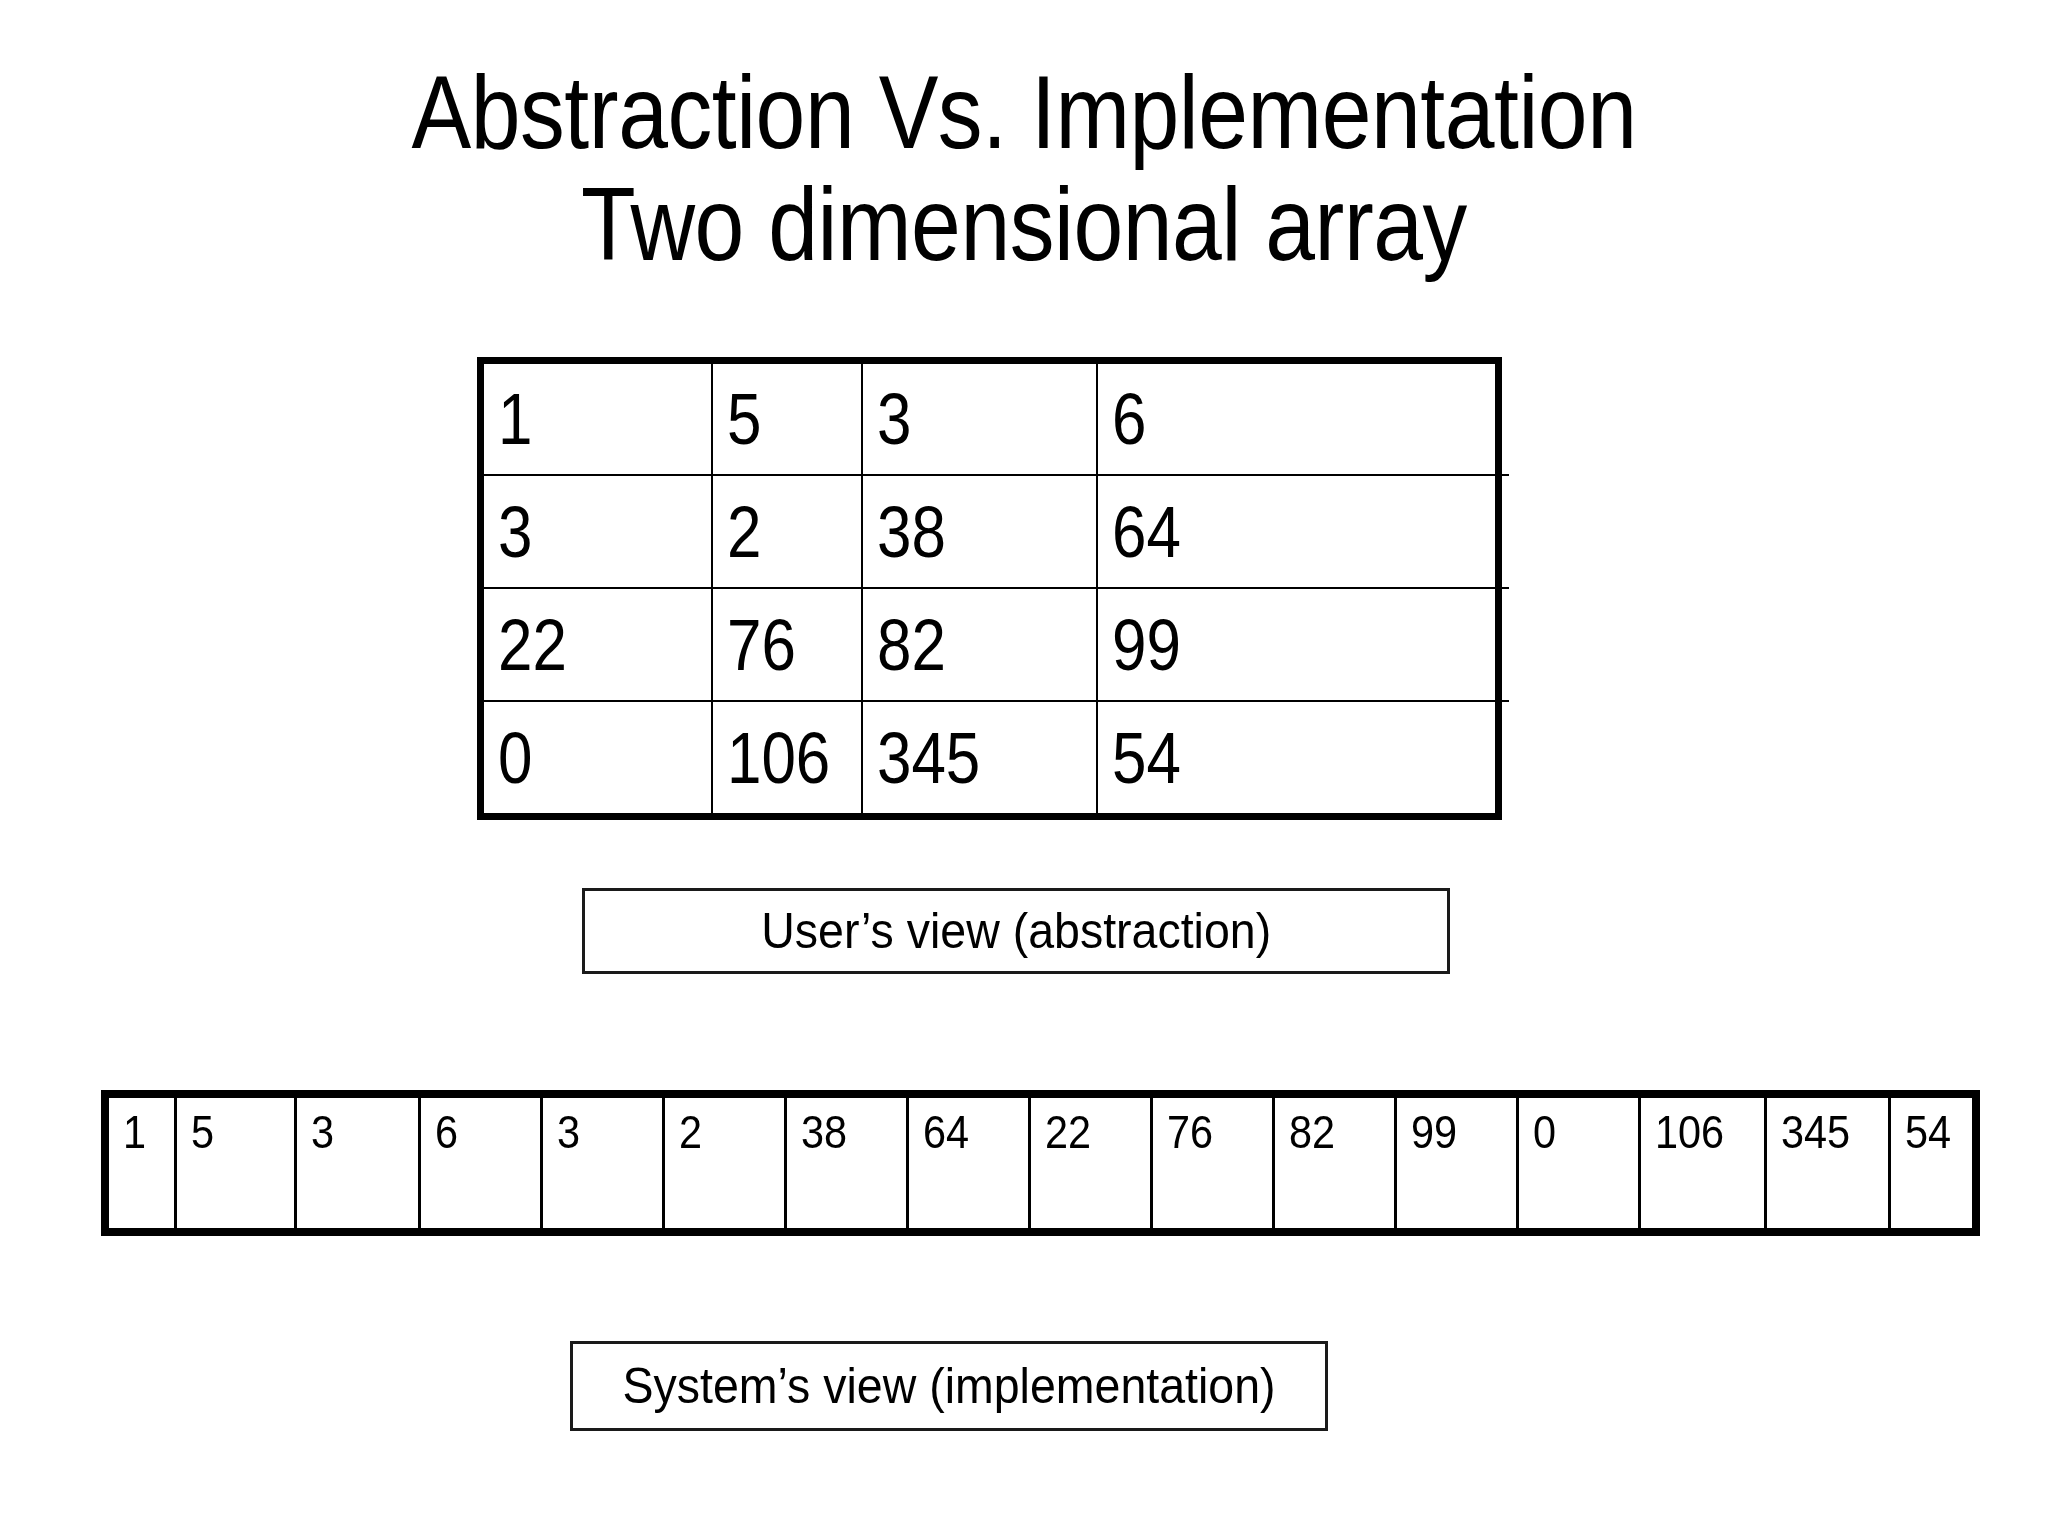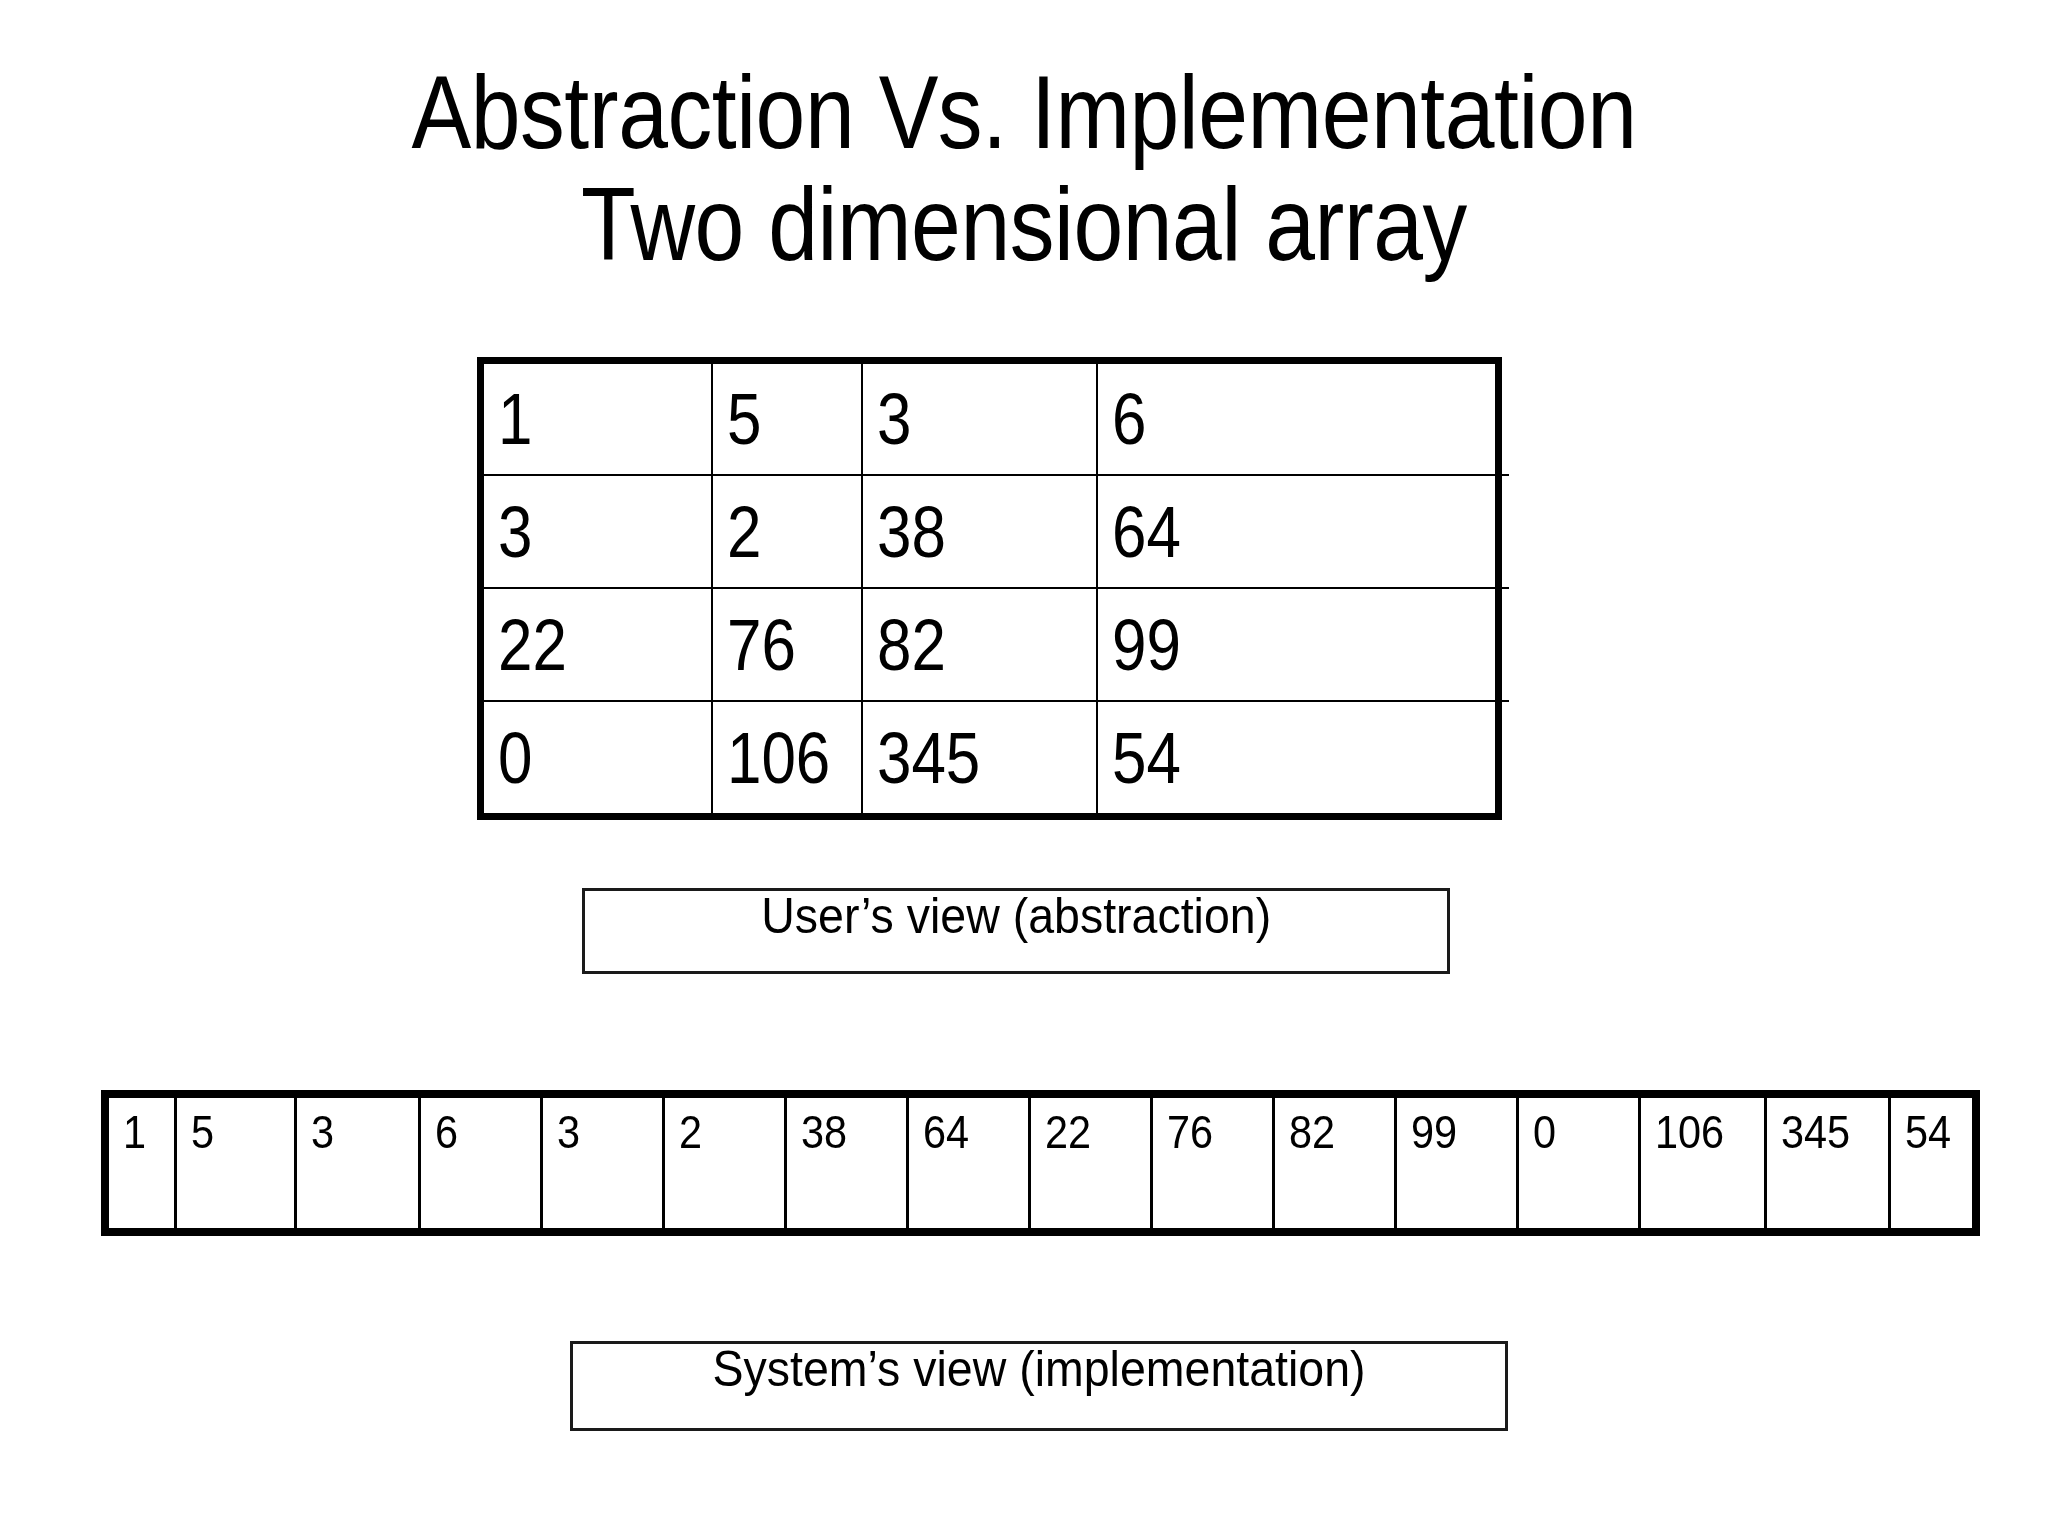--- a/index.html
+++ b/index.html
@@ -74,38 +74,39 @@
   #matrix-table tr.first-row td { border-top: none; }
   #matrix-table tr.last-row  td { border-bottom: none; }
 
   
   .caption-box {
     position: absolute;
     border: 3px solid #1a1a1a;
     box-sizing: border-box;
     background: #ffffff;
     display: flex;
+    align-items: center;
     justify-content: center;
   }
   .caption-box .caption-text {
     font-size: 50px;
     line-height: 1;
     white-space: nowrap;
     transform: scaleX(0.93);
   }
   #users-view-box {
     left: 582px;
     top: 888px;
     width: 868px;
     height: 86px;
   }
   #systems-view-box {
     left: 570px;
     top: 1341px;
-    width: 938px;
+    width: 758px;
     height: 90px;
   }
 
   
   #array-strip {
     position: absolute;
     left: 101px;
     top: 1090px;
     width: 1879px;
     height: 146px;

